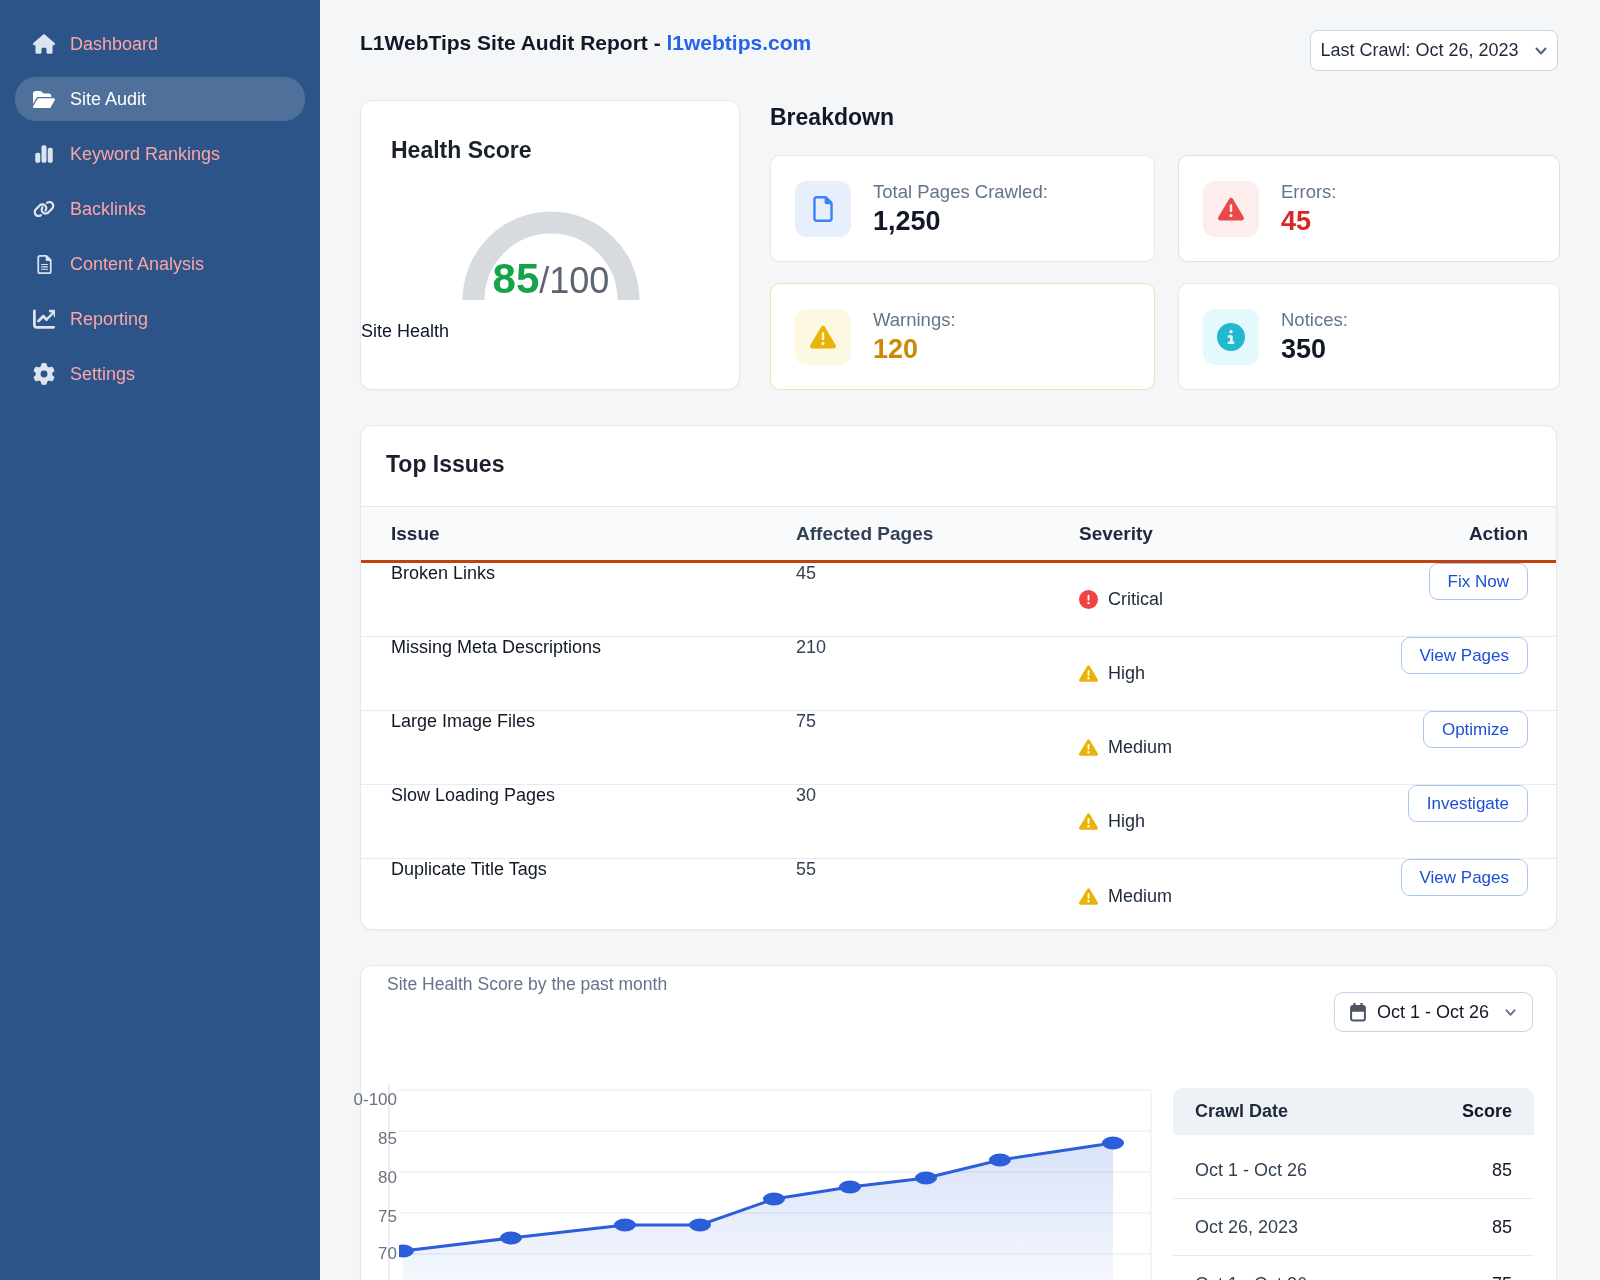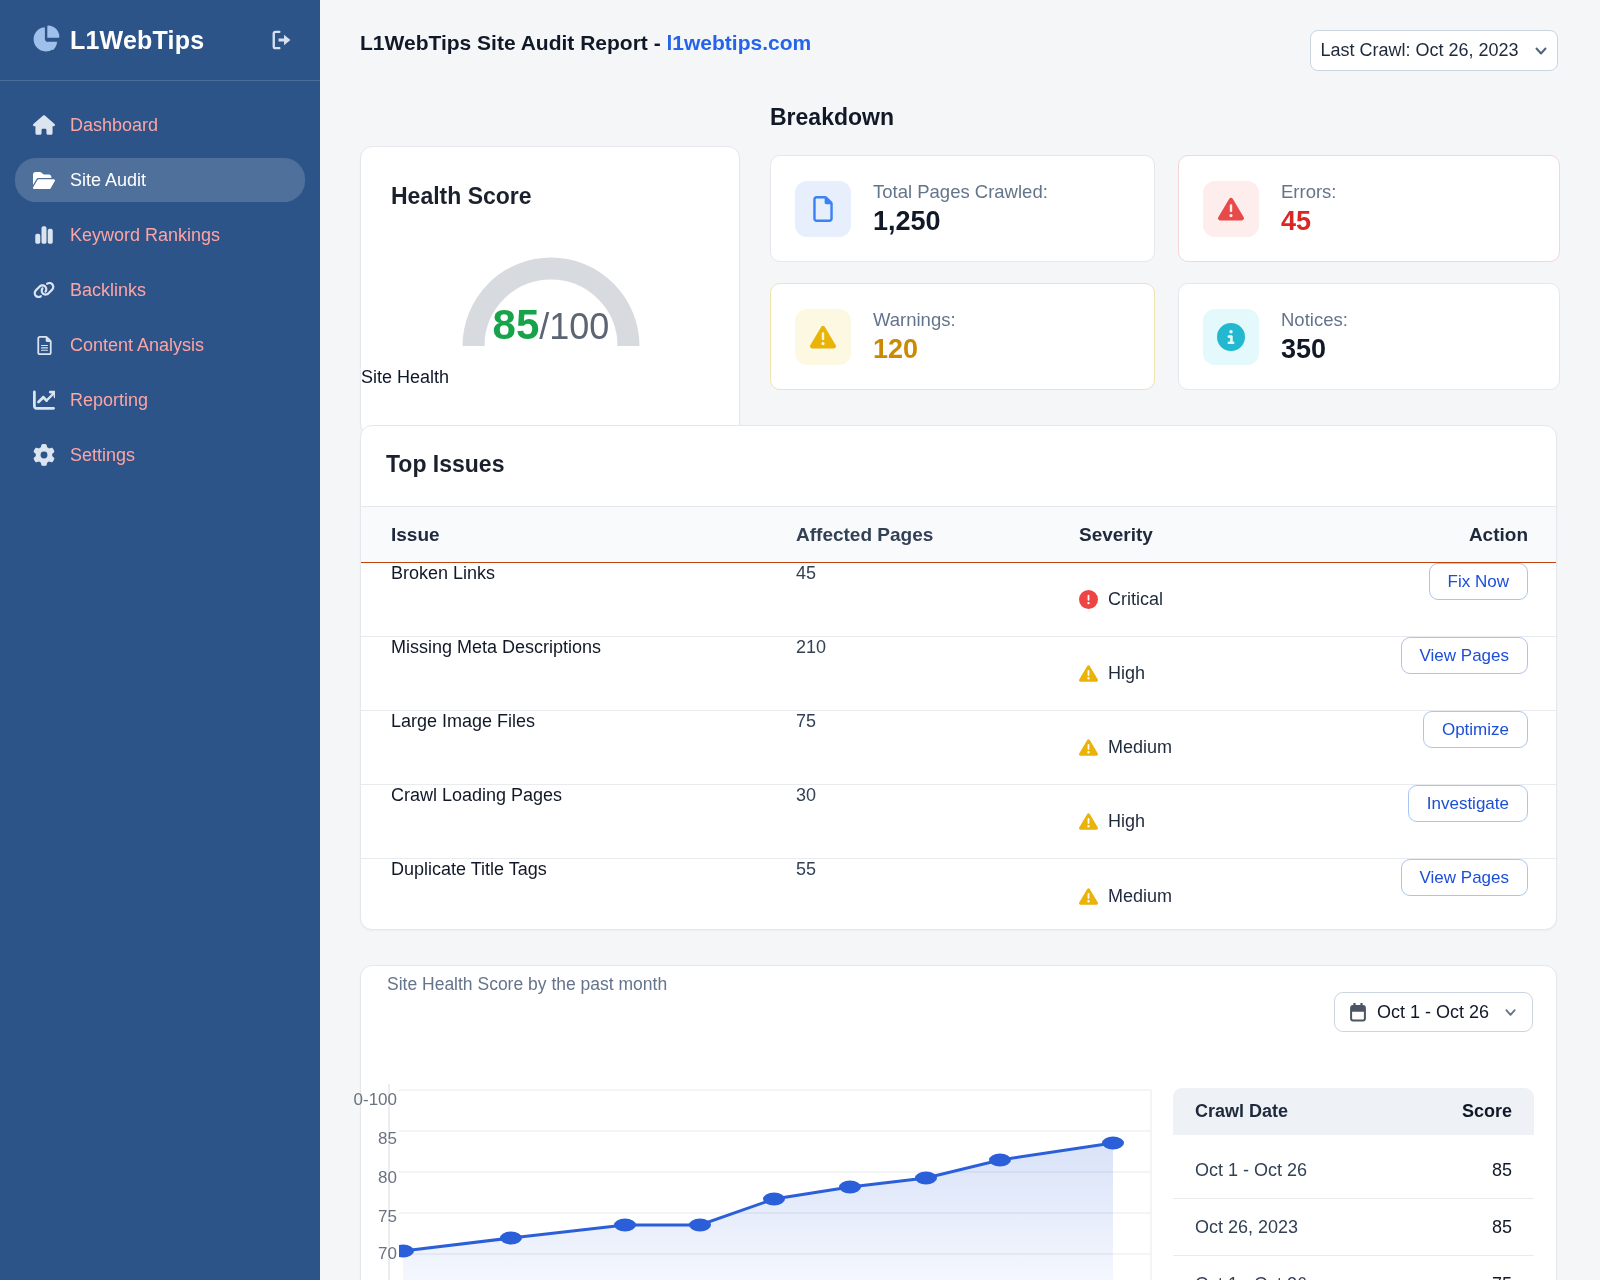--- a/index.html
+++ b/index.html
@@ -11,61 +11,51 @@
 .logout { margin-left:auto; width:22px; height:22px; }
 .nav { padding:22px 15px 0 15px; }
 .nav-item { display:flex; align-items:center; height:44px; margin-bottom:11px; padding:0 18px; border-radius:10px; color:#fca5a5; font-size:18px; }
 .nav-item.active { background:rgba(255,255,255,0.17); color:#fff;border-radius:21px; }
 .nav-ic { width:22px; height:22px; margin-right:15px; flex:0 0 22px; display:flex; align-items:center; justify-content:center; }
 .main { position:absolute; left:320px; top:0; width:1280px; height:1280px; }
 .pagetitle { position:absolute; left:40px; top:31px; font-size:21px; font-weight:bold; color:#111827; }
 .pagetitle .dom { color:#2563eb; }
 .lastcrawl { position:absolute; left:990px; top:30px; width:248px; height:41px; background:#fff; border:1px solid #cbd5e1; border-radius:8px; display:flex; align-items:center; justify-content:center; font-size:18px; color:#1e293b; }
 .card { position:absolute; background:#fff; border:1px solid #e5e7eb; border-radius:12px; }
-.health { left:40px; top:100px; width:380px; height:290px; box-shadow:0 1px 2px rgba(0,0,0,0.04);margin-top:46px; }
+.health { left:40px; top:100px; width:380px; height:290px; box-shadow:0 1px 2px rgba(0,0,0,0.04); }
 .health h2 { font-size:23px; font-weight:bold; color:#1a202c; margin:36px 0 0 30px; }
 .gaugewrap { position:absolute; left:0; top:0; width:380px; height:290px; text-align:center; }
 .bd-head { position:absolute; left:450px; top:104px; font-size:23px; font-weight:bold; color:#111827; }
 .stat { position:absolute; height:107px; border-radius:10px; background:#fff; display:flex; align-items:center; padding:0 24px; }
 .stat .icbox { width:56px; height:56px; border-radius:12px; display:flex; align-items:center; justify-content:center; }
 .stat .txt { margin-left:22px; }
 .stat .lbl { font-size:18.5px; color:#64748b; }
 .stat .val { font-size:27px; font-weight:bold; color:#111827; margin-top:3px; }
 .issues { left:40px; top:425px; width:1197px; height:505px; box-shadow:0 1px 2px rgba(0,0,0,0.04); overflow:hidden; }
 .issues h2 { font-size:23px; font-weight:bold; color:#1a202c; margin:25px 0 0 25px; }
-.thead { position:absolute; left:0; top:80px; width:1197px; height:57px; background:#f8fafc; border-top:1px solid #e5e7eb; border-bottom:1px solid #c2410c; display:flex; align-items:center; font-size:19px; font-weight:bold; color:#1e293b; }
+.thead { position:absolute; left:0; top:80px; width:1197px; height:57px; background:#f8fafc; border-top:1px solid #e5e7eb; border-bottom:3px solid #c2410c; display:flex; align-items:center; font-size:19px; font-weight:bold; color:#1e293b; }
 .trow { position:absolute; left:0; width:1197px; height:74px; display:flex; font-size:18px; color:#111827; border-bottom:1px solid #e9ebef; }
 .c1 { padding-left:30px; width:435px; }
 .c2 { width:283px; color:#334155; }
 .c3 { width:285px; display:flex; align-items:center; color:#1e293b; }
 .c4 { flex:1; display:flex; justify-content:flex-end; padding-right:30px; }
 .abtn { border:1px solid #a8c7f0; color:#1d4ed8; background:#fff; border-radius:9px; font-size:17px; height:37px; display:flex; align-items:center; padding:0 18px; font-family:"Liberation Sans", sans-serif; }
 .sevic { width:19px; height:19px; margin-right:10px; }
 .crawl { left:40px; top:965px; width:1197px; height:460px; box-shadow:0 1px 2px rgba(0,0,0,0.04); }
 .crawl h2 { font-size:23px; font-weight:bold; color:#1a202c; margin:27px 0 0 26px; }
 .crawl .sub { font-size:17.5px; color:#64748b; margin:8px 0 0 26px; }
 .rangebtn { position:absolute; left:973px; top:26px; width:199px; height:40px; border:1px solid #cbd5e1; border-radius:9px; background:#fff; display:flex; align-items:center; justify-content:center; font-size:18px; color:#111827; }
 .htable { position:absolute; left:812px; top:122px; width:361px; }
 .htable .hh { height:47px; background:#eef1f5; border-radius:9px 9px 0 0; display:flex; align-items:center; font-size:18px; font-weight:bold; color:#1e293b; padding:0 22px; }
 .htable .hr { height:57px; display:flex; align-items:center; font-size:18px; color:#334155; padding:0 22px; border-bottom:1px solid #e8eaee; }
 .htable .sc { margin-left:auto; color:#111827; }
 </style>
 </head>
 <body>
 <div class="sidebar">
-  <div class="side-head">
-    <svg class="logo-ic" viewBox="0 0 576 512">
-        <path fill="#9fc0ea" d="M304 240V16.6c0-9 7-16.6 16-16.6C443.7 0 544 100.3 544 224c0 9-7.6 16-16.6 16H304zM32 272C32 150.7 122.1 50.3 239 34.3c9.2-1.3 17 6.1 17 15.4V288L412.5 444.5c6.7 6.7 6.2 17.7-1.5 23.1C371.8 495.6 323.8 512 272 512C139.5 512 32 404.6 32 272zM482.4 320c9.3 0 16.6 7.8 15.4 17c-7.7 55.9-34.6 105.6-73.9 142.3c-6 5.6-15.4 5.2-21.2-.7L304 380.7V320H482.4z"></path>
-      </svg>
-    <div class="logo-txt">L1WebTips</div>
-    <svg class="logout" viewBox="0 0 24 24">
-        <path d="M10.2 3.1 H6 Q4.1 3.1 4.1 5 V19 Q4.1 20.9 6 20.9 H10.2" fill="none" stroke="#d6e0ee" stroke-width="2.6" stroke-linecap="round"></path>
-        <path d="M9.3 10.3 h6 v-4.1 l7 5.8 l-7 5.8 v-4.1 h-6 z" fill="#d6e0ee"></path>
-      </svg>
-  </div>
   <div class="nav">
     <div class="nav-item"><span class="nav-ic">
           <svg width="22" height="22" viewBox="0 0 576 512">
             <path fill="#dce4ef" d="M575.8 255.5c0 18-15 32.1-32 32.1l-32 0 .7 160.2c0 2.7-.2 5.4-.5 8.1l0 16.2c0 22.1-17.9 40-40 40l-16 0c-1.1 0-2.2 0-3.3-.1c-1.4 .1-2.8 .1-4.2 .1L416 512l-24 0c-22.1 0-40-17.9-40-40l0-24 0-64c0-17.7-14.3-32-32-32l-64 0c-17.7 0-32 14.3-32 32l0 64 0 24c0 22.1-17.9 40-40 40l-24 0-31.9 0c-1.5 0-3-.1-4.5-.2c-1.2 .1-2.4 .2-3.6 .2l-16 0c-22.1 0-40-17.9-40-40l0-112c0-.9 0-1.9 .1-2.8l0-69.7-32 0c-18 0-32-14-32-32.1c0-9 3-17 10-24L266.4 8c7-7 15-8 22-8s15 2 21 7L564.8 231.5c8 7 12 15 11 24z"></path>
           </svg>
         </span>Dashboard</div>
     <div class="nav-item active"><span class="nav-ic">
           <svg width="23" height="23" viewBox="0 0 576 512">
             <path fill="#ffffff" d="M88.7 223.8L0 375.8 0 96C0 60.7 28.7 32 64 32l117.5 0c17 0 33.3 6.7 45.3 18.7l26.5 26.5c12 12 28.3 18.7 45.3 18.7L416 96c35.3 0 64 28.7 64 64l0 32-336 0c-22.8 0-43.8 12.1-55.3 31.8zm27.6 16.1C122.1 230 132.6 224 144 224l400 0c11.5 0 22 6.1 27.7 16.1s5.7 22.2-.1 32.1l-112 192C453.9 474 443.4 480 432 480L32 480c-11.5 0-22-6.1-27.7-16.1s-5.7-22.2 .1-32.1l112-192z"></path>
           </svg>
@@ -194,21 +184,21 @@
         <div class="c1">Large Image Files</div>
         <div class="c2">75</div>
         <div class="c3"><svg class="sevic" viewBox="0 0 512 512">
             <path fill="#eab308" d="M256 32c14.2 0 27.3 7.5 34.5 19.8l216 368c7.3 12.4 7.3 27.7 .2 40.1S486.3 480 472 480L40 480c-14.3 0-27.6-7.7-34.7-20.1s-7-27.8 .2-40.1l216-368C228.7 39.5 241.8 32 256 32zm0 128c-13.3 0-24 10.7-24 24l0 112c0 13.3 10.7 24 24 24s24-10.7 24-24l0-112c0-13.3-10.7-24-24-24zm32 224a32 32 0 1 0 -64 0 32 32 0 1 0 64 0z"></path>
           </svg>Medium</div>
         <div class="c4">
           <span class="abtn">Optimize</span>
         </div>
       </div>
     <div class="trow" style="top:359px;">
-        <div class="c1">Crawl Loading Pages</div>
+        <div class="c1">Slow Loading Pages</div>
         <div class="c2">30</div>
         <div class="c3"><svg class="sevic" viewBox="0 0 512 512">
             <path fill="#eab308" d="M256 32c14.2 0 27.3 7.5 34.5 19.8l216 368c7.3 12.4 7.3 27.7 .2 40.1S486.3 480 472 480L40 480c-14.3 0-27.6-7.7-34.7-20.1s-7-27.8 .2-40.1l216-368C228.7 39.5 241.8 32 256 32zm0 128c-13.3 0-24 10.7-24 24l0 112c0 13.3 10.7 24 24 24s24-10.7 24-24l0-112c0-13.3-10.7-24-24-24zm32 224a32 32 0 1 0 -64 0 32 32 0 1 0 64 0z"></path>
           </svg>High</div>
         <div class="c4">
           <span class="abtn">Investigate</span>
         </div>
       </div>
     <div class="trow" style="top:433px; border-bottom:none;">
         <div class="c1">Duplicate Title Tags</div>

